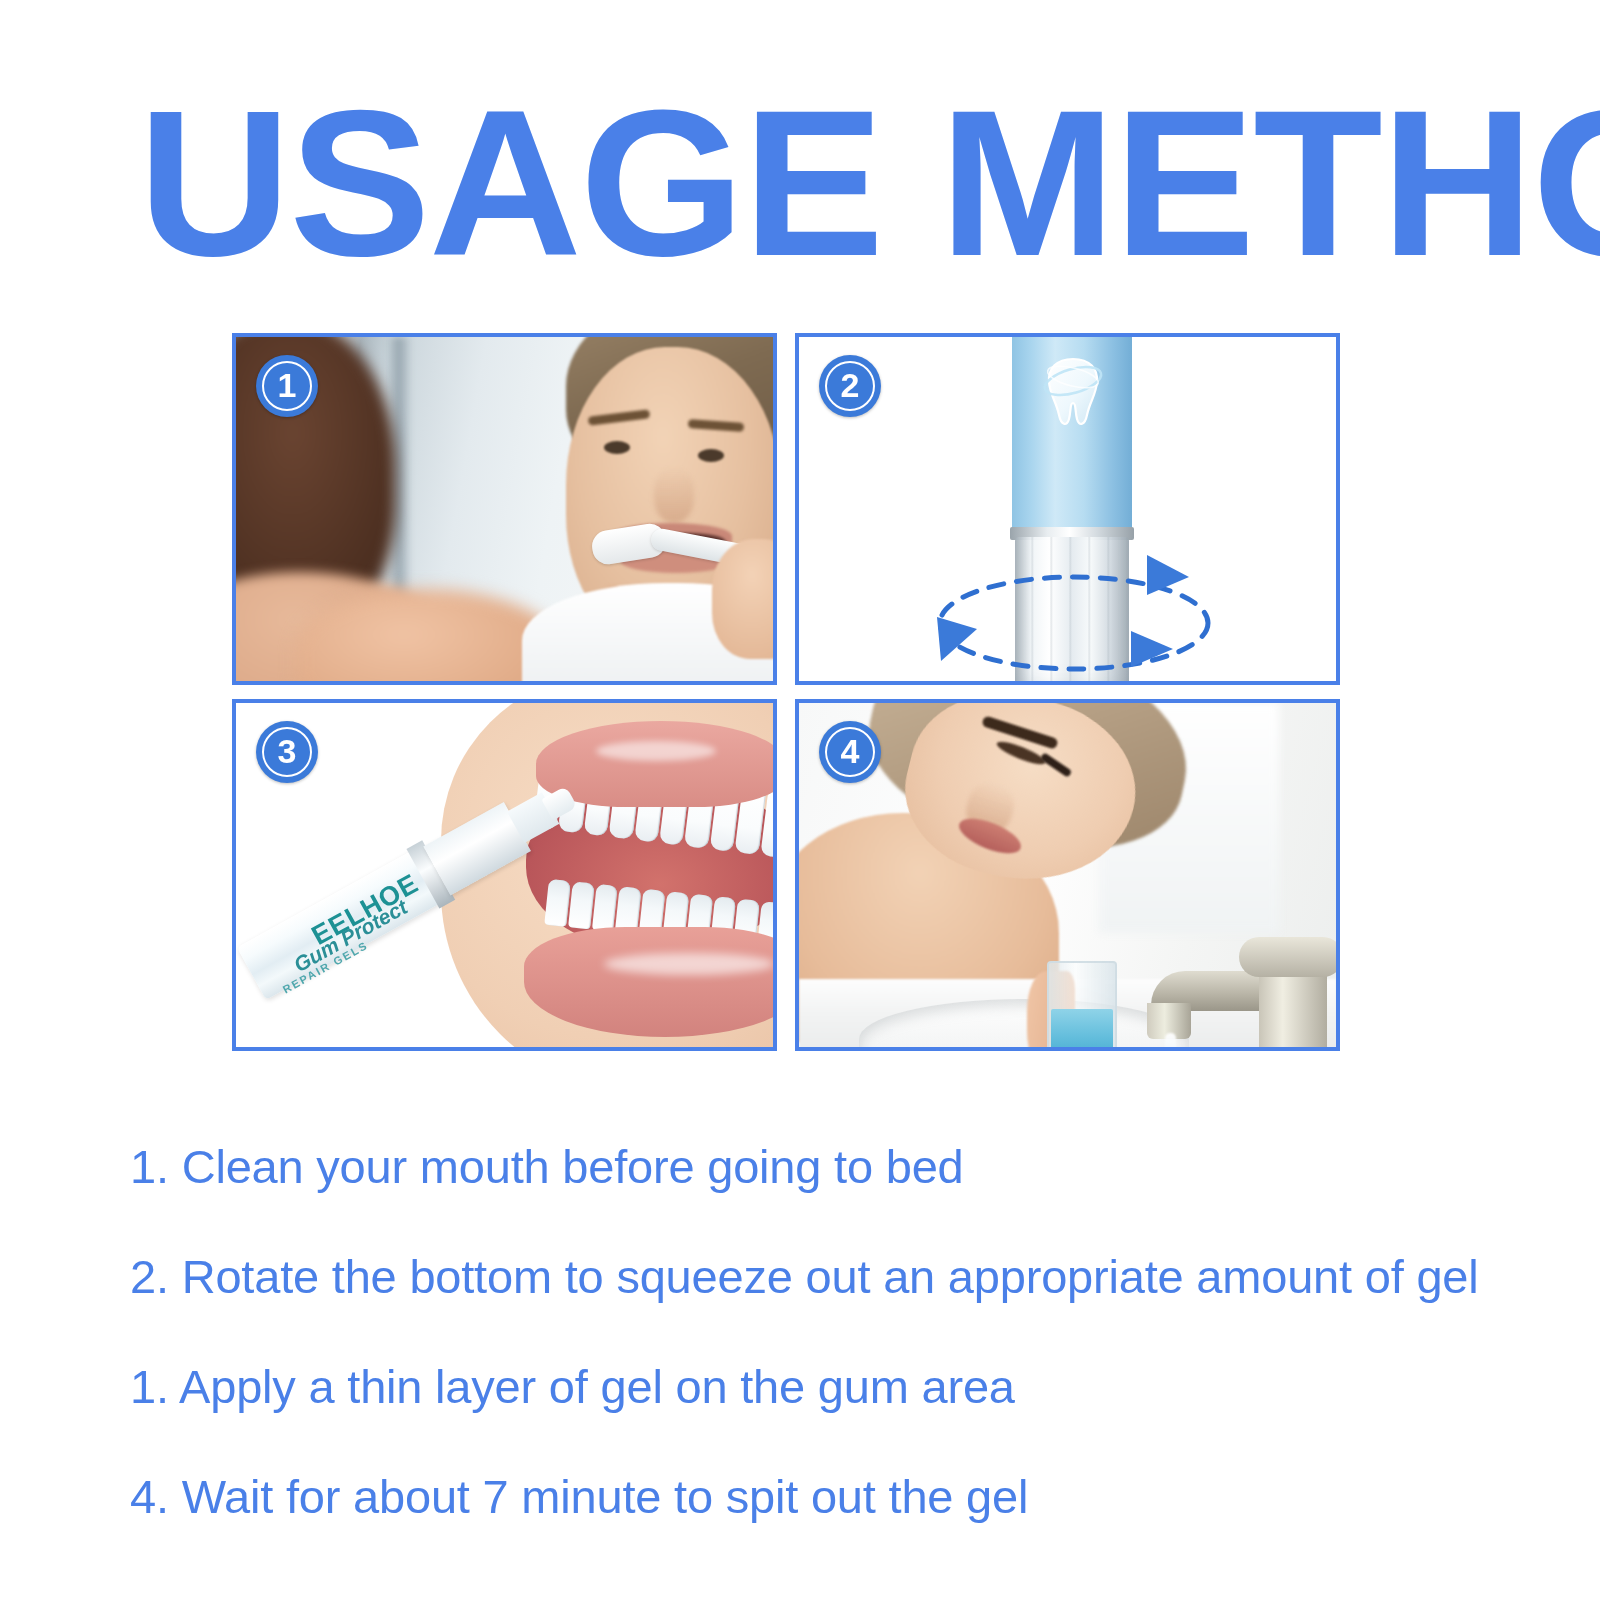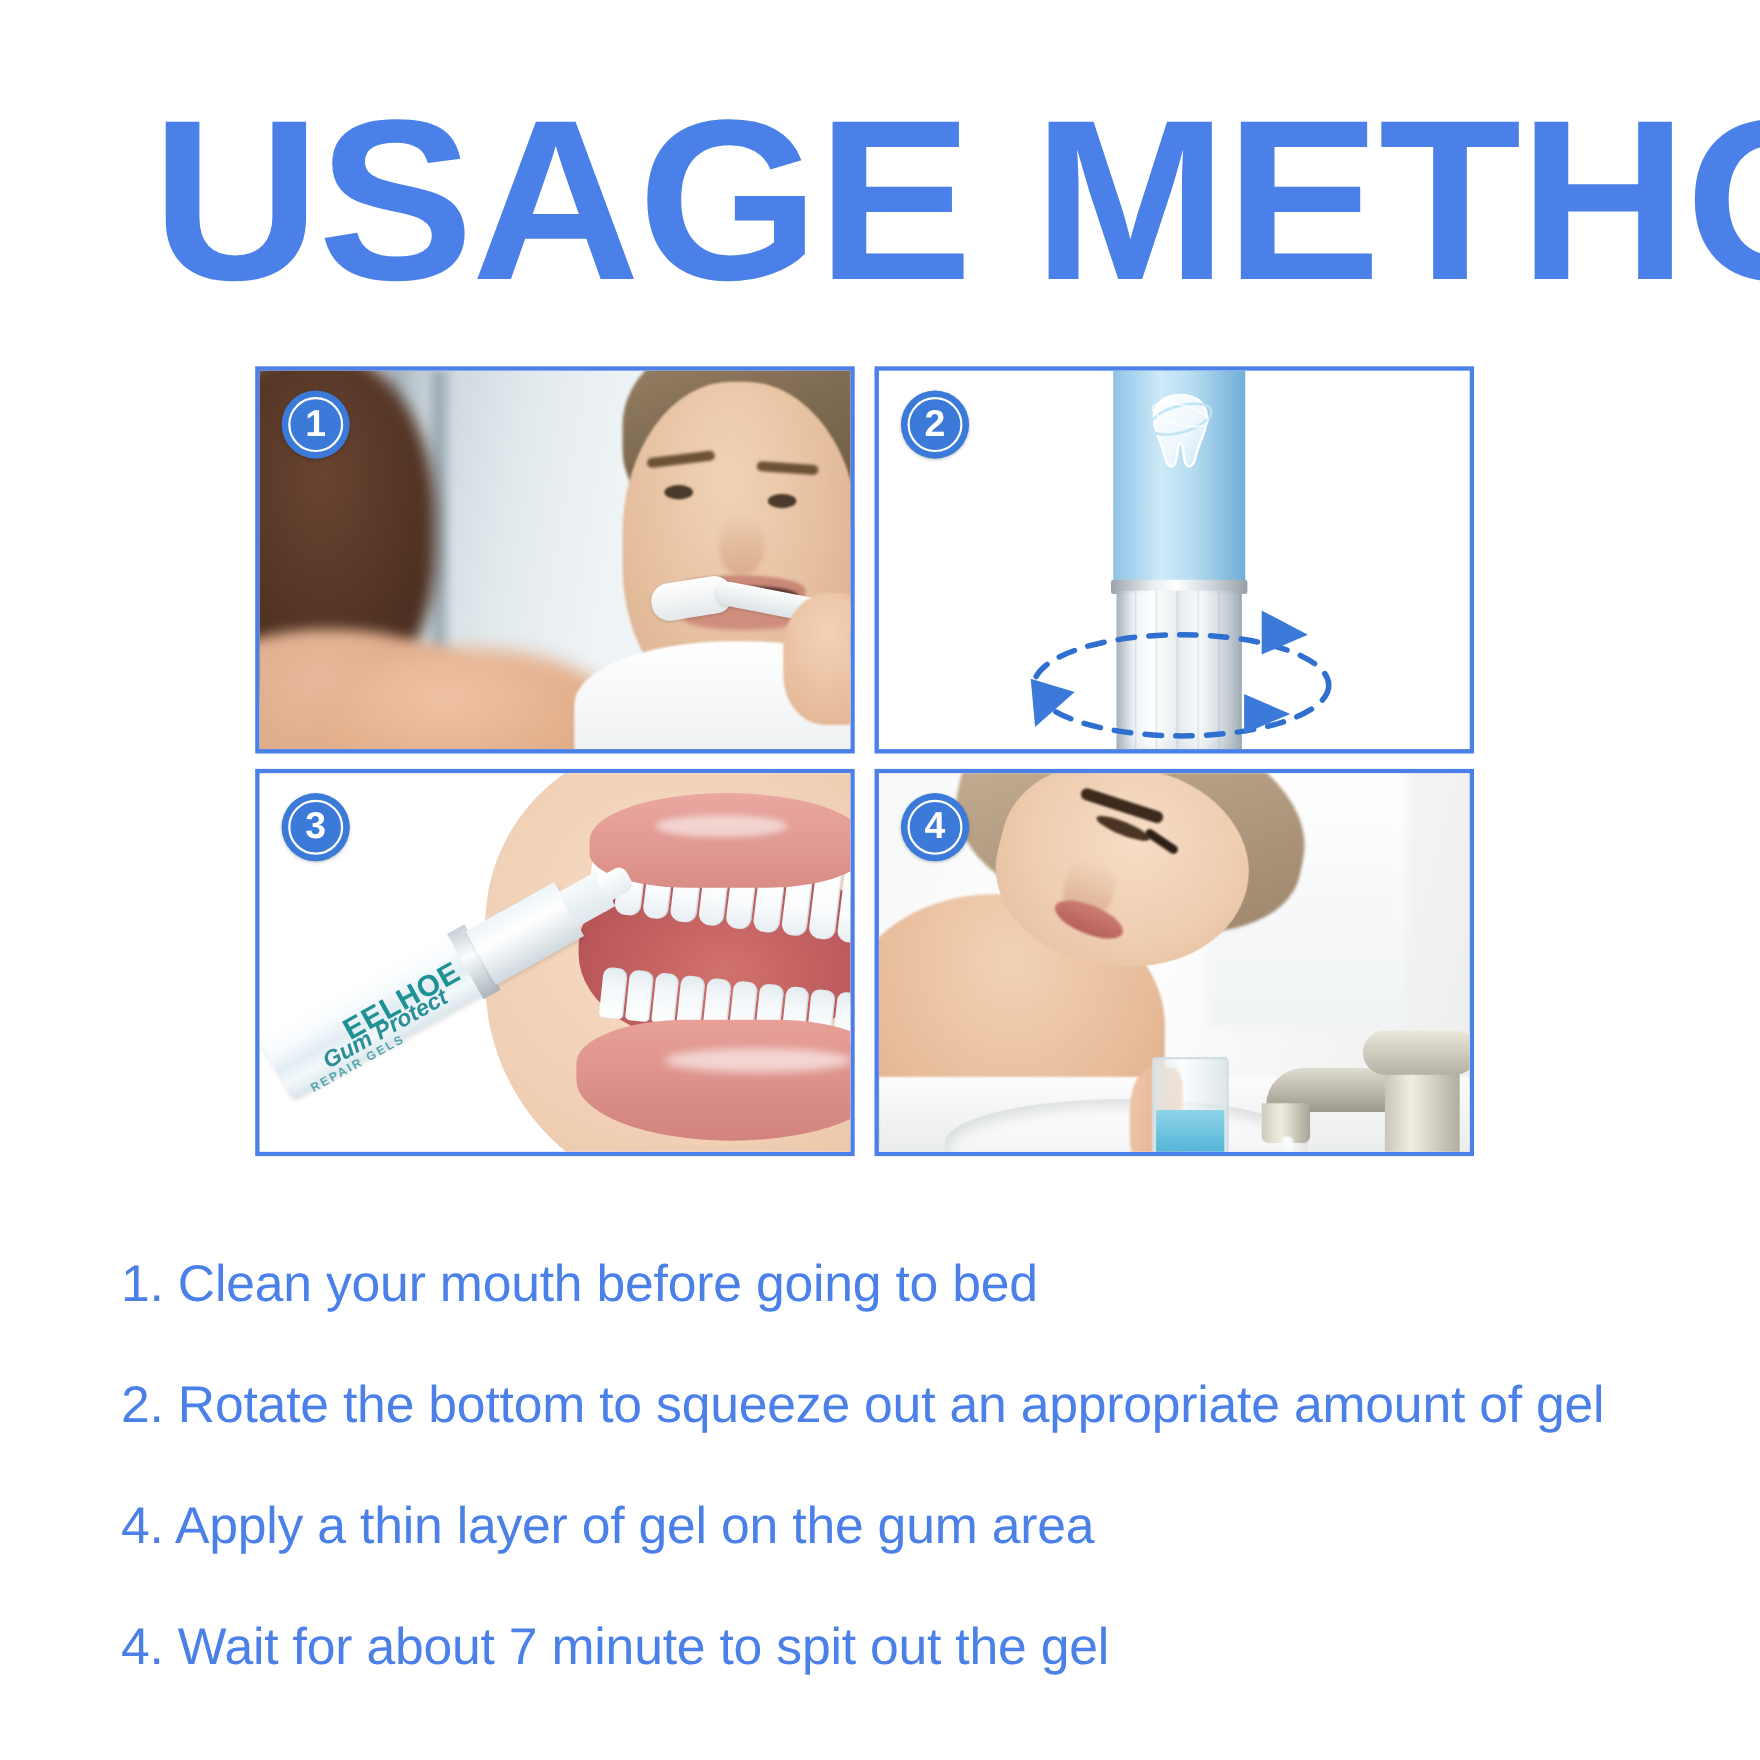--- a/index.html
+++ b/index.html
@@ -515,20 +515,21 @@
     top: 1112px;
     width: 1420px;
   }
   .instruction-line {
     color: #4a80e8;
     font-family: "Liberation Sans", sans-serif;
     font-size: 47px;
     line-height: 110px;
     white-space: nowrap;
     letter-spacing: -0.2px;
+    margin-left: 20px;
   }
 </style>
 </head>
 <body>
 
 <div id="page-title">USAGE METHOD</div>
 
 <div id="steps-grid">
 
   <div class="step-panel">
@@ -669,15 +670,15 @@
     <div class="step-badge">
       <span>4</span>
     </div>
   </div>
 
 </div>
 
 <div id="instructions">
   <div class="instruction-line">1. Clean your mouth before going to bed</div>
   <div class="instruction-line">2. Rotate the bottom to squeeze out an appropriate amount of gel</div>
-  <div class="instruction-line">4. Apply a thin layer of gel on the gum area</div>
+  <div class="instruction-line">1. Apply a thin layer of gel on the gum area</div>
   <div class="instruction-line">4. Wait for about 7 minute to spit out the gel</div>
 </div>
 
 </body></html>

